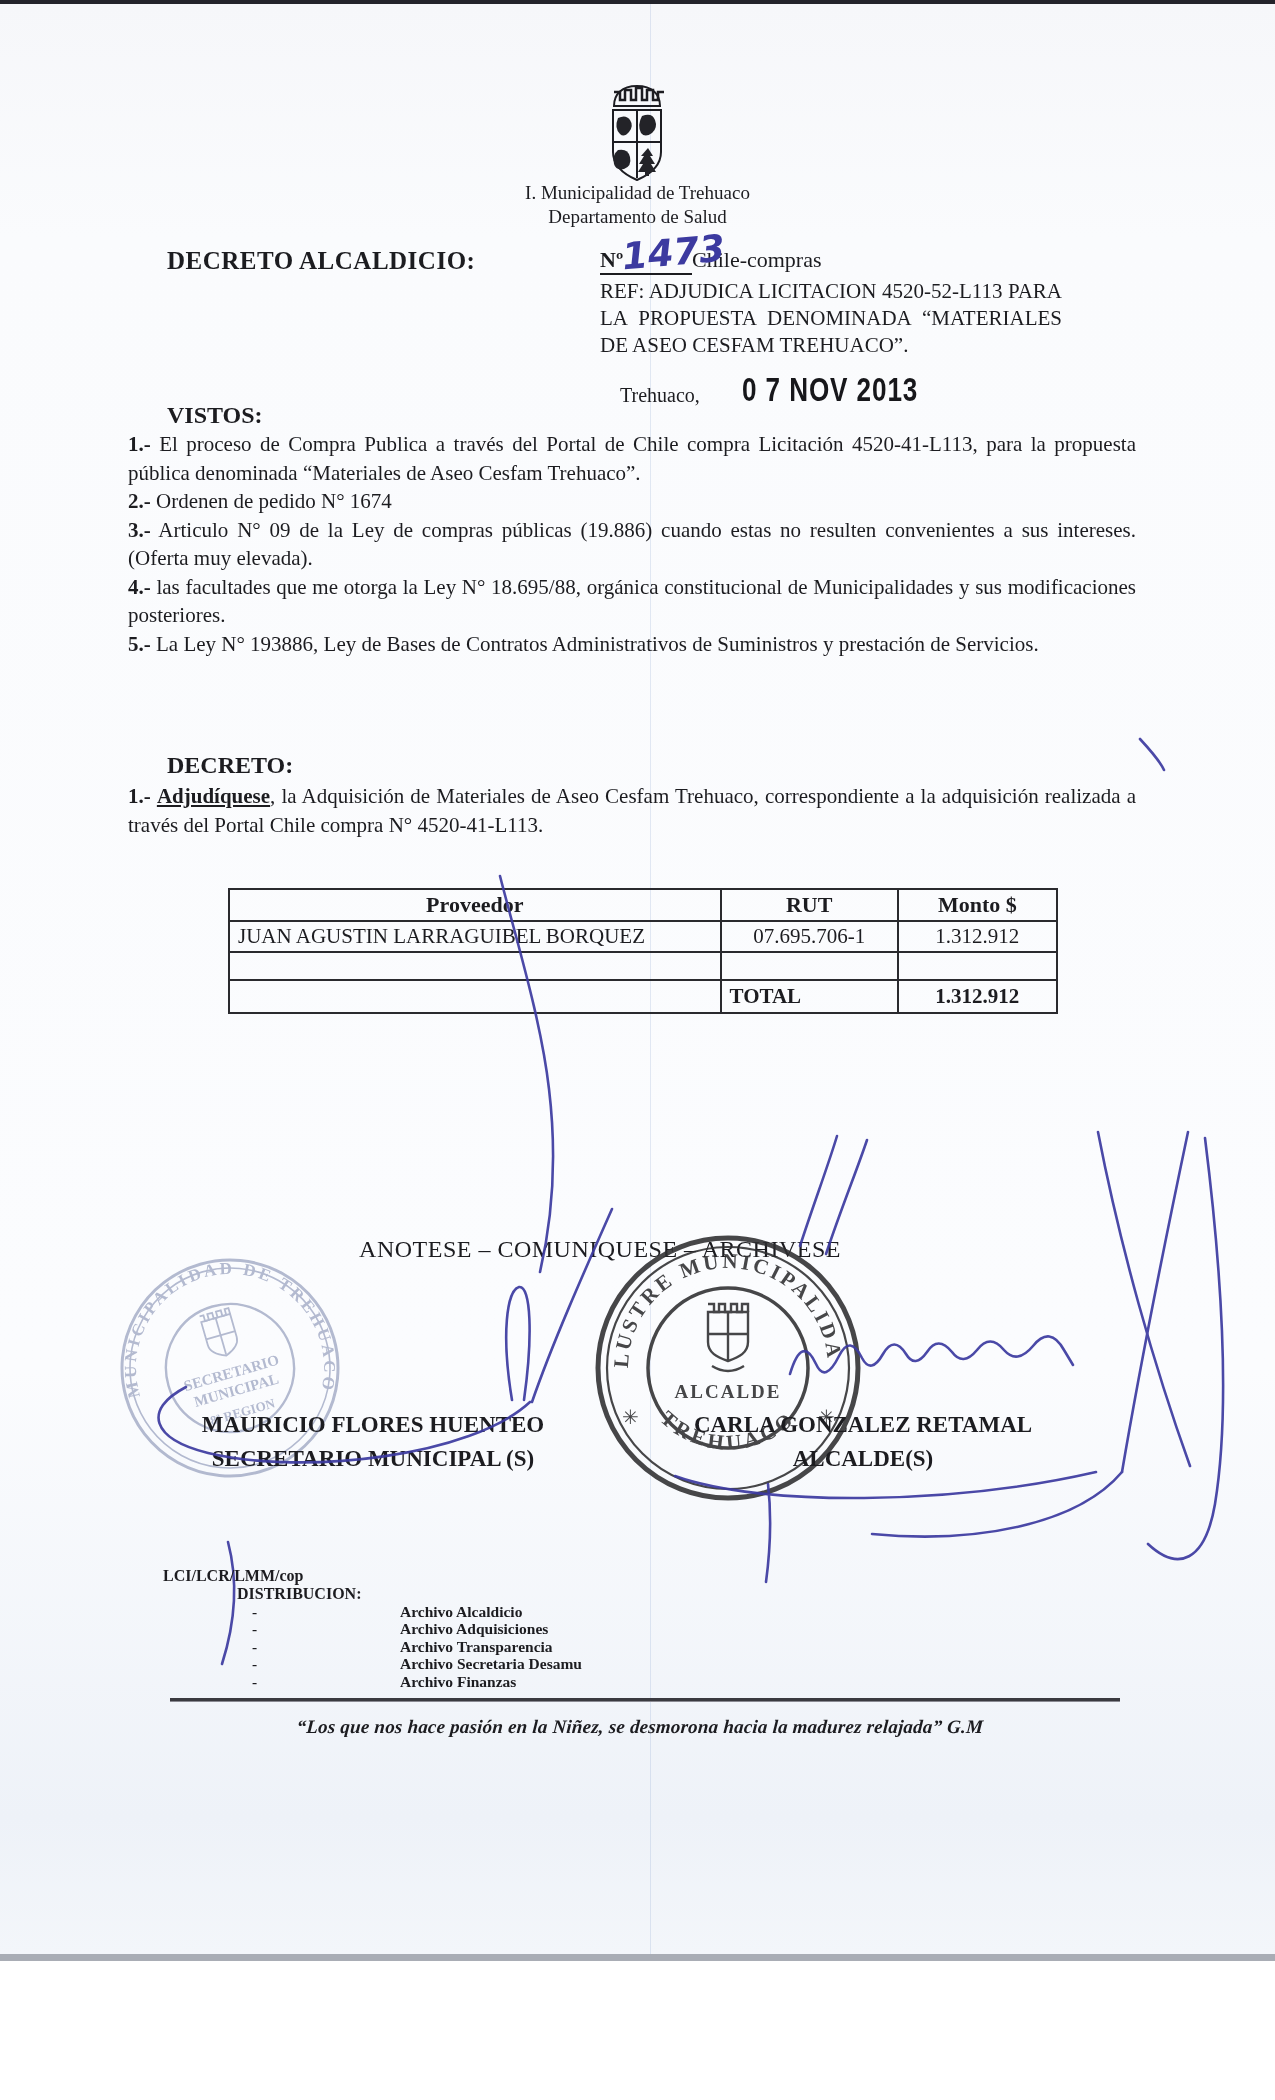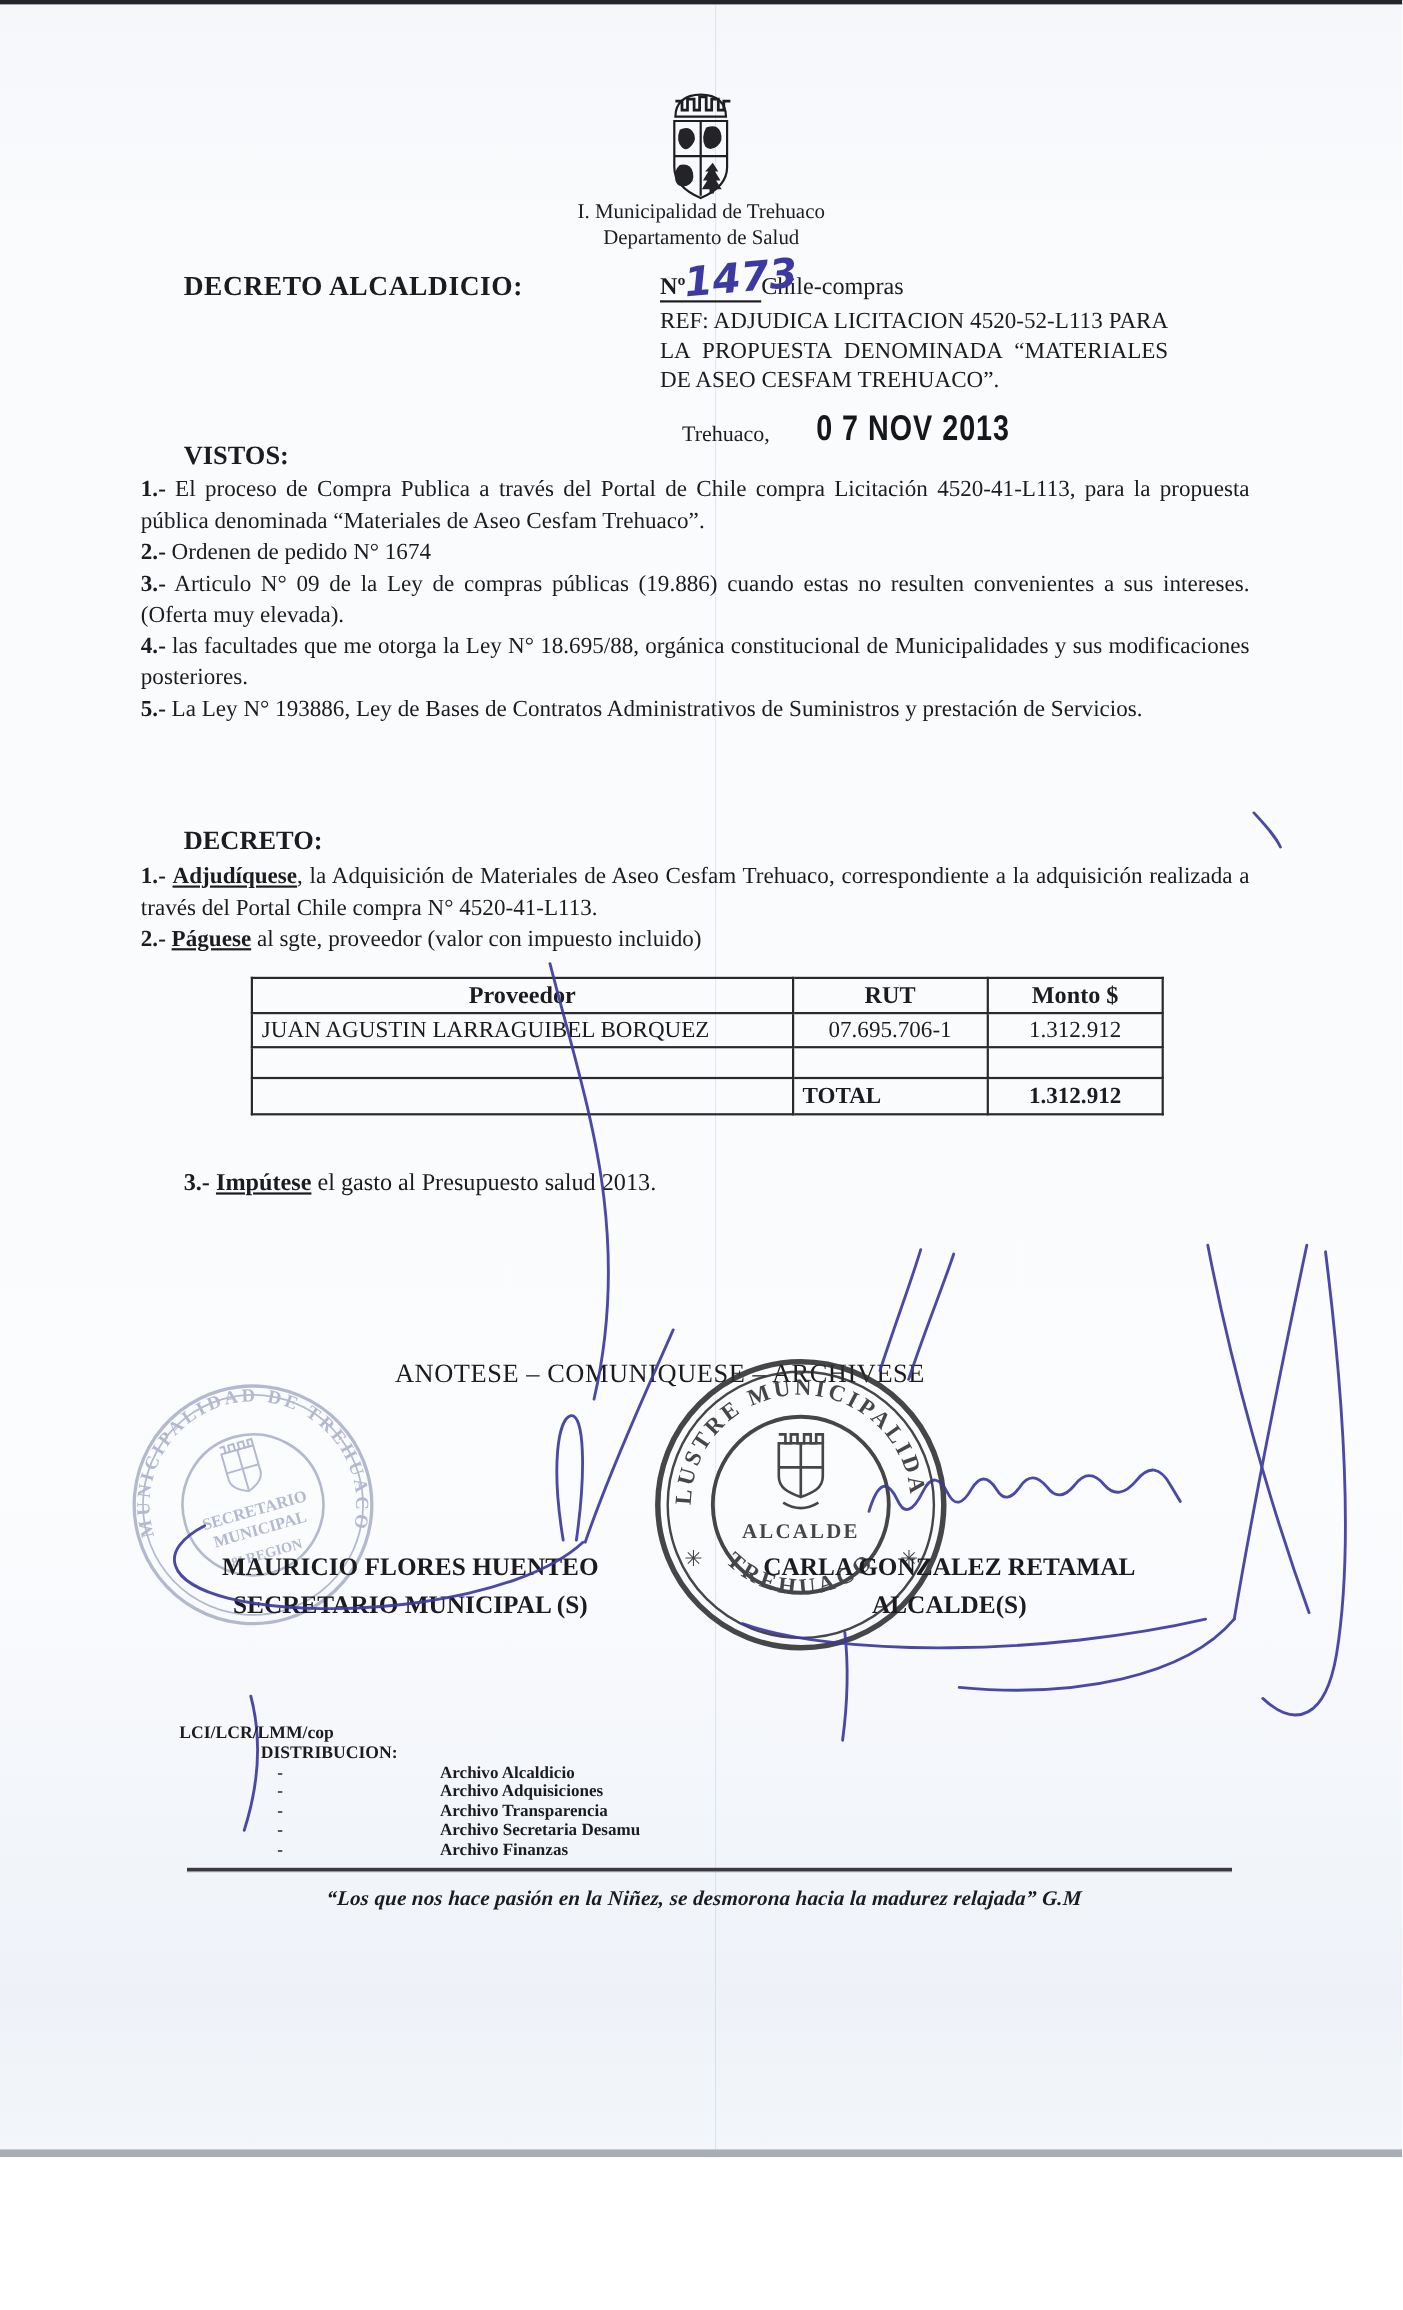--- a/index.html
+++ b/index.html
@@ -99,21 +99,20 @@
       <p class="body-para"><b class="num">2.-</b><span> Ordenen de pedido N° 1674</span></p>
       <p class="body-para"><b class="num">3.-</b><span> Articulo N° 09 de la Ley de compras públicas (19.886) cuando estas no resulten convenientes a sus intereses. (Oferta muy elevada).</span></p>
       <p class="body-para"><b class="num">4.-</b><span> las facultades que me otorga la Ley N° 18.695/88, orgánica constitucional de Municipalidades y sus modificaciones posteriores.</span></p>
       <p class="body-para"><b class="num">5.-</b><span> La Ley N° 193886, Ley de Bases de Contratos Administrativos de Suministros y prestación de Servicios.</span></p>
     </div>
 
     <div class="abs sec-title" style="left:167px;top:748px;">DECRETO:</div>
 
     <div class="abs body-block" style="left:128px;top:778px;">
       <p class="body-para"><b class="num">1.-</b> <b class="lead">Adjudíquese</b><span>, la Adquisición de Materiales de Aseo Cesfam Trehuaco, correspondiente a la adquisición realizada a través del Portal Chile compra N° 4520-41-L113.</span></p>
-      <p class="body-para"><b class="num">2.-</b> <b class="lead">Páguese</b><span> al sgte, proveedor (valor con impuesto incluido)</span></p>
     </div>
 
     <table class="prov abs" style="left:228px;top:884px;">
       <tbody>
           <tr>
         <th class="h" style="width:512px;">Proveedor</th>
         <th class="h" style="width:166px;">RUT</th>
         <th class="h" style="width:148px;">Monto $</th>
       </tr>
       <tr>
@@ -127,24 +126,20 @@
             <td></td>
       </tr>
       <tr class="row-total">
         <td></td>
         <td>TOTAL</td>
         <td class="cell-c">1.312.912</td>
       </tr>
     </tbody>
       </table>
 
-    <div class="abs" style="left:167px;top:1058px;font-size:22px;">
-      <b class="num">3.-</b>
-      <b class="lead">Impútese</b><span> el gasto al Presupuesto salud 2013.</span>
-    </div>
 
     <div class="abs anotese" style="left:0;width:1200px;top:1232px;text-align:center;">ANOTESE – COMUNIQUESE – ARCHIVESE</div>
 
     <svg class="abs overlay" style="left:112px;top:1246px;opacity:.62;transform:rotate(-16deg);" width="236" height="236" viewBox="0 0 236 236">
       <defs>
         <path id="lring" d="M 24 118 A 94 94 0 1 1 212 118 A 94 94 0 1 1 24 118"></path>
       </defs>
       <g stroke="#8892b4" fill="none">
         <circle cx="118" cy="118" r="108" stroke-width="3"></circle>
         <circle cx="118" cy="118" r="100" stroke-width="1.6"></circle>

